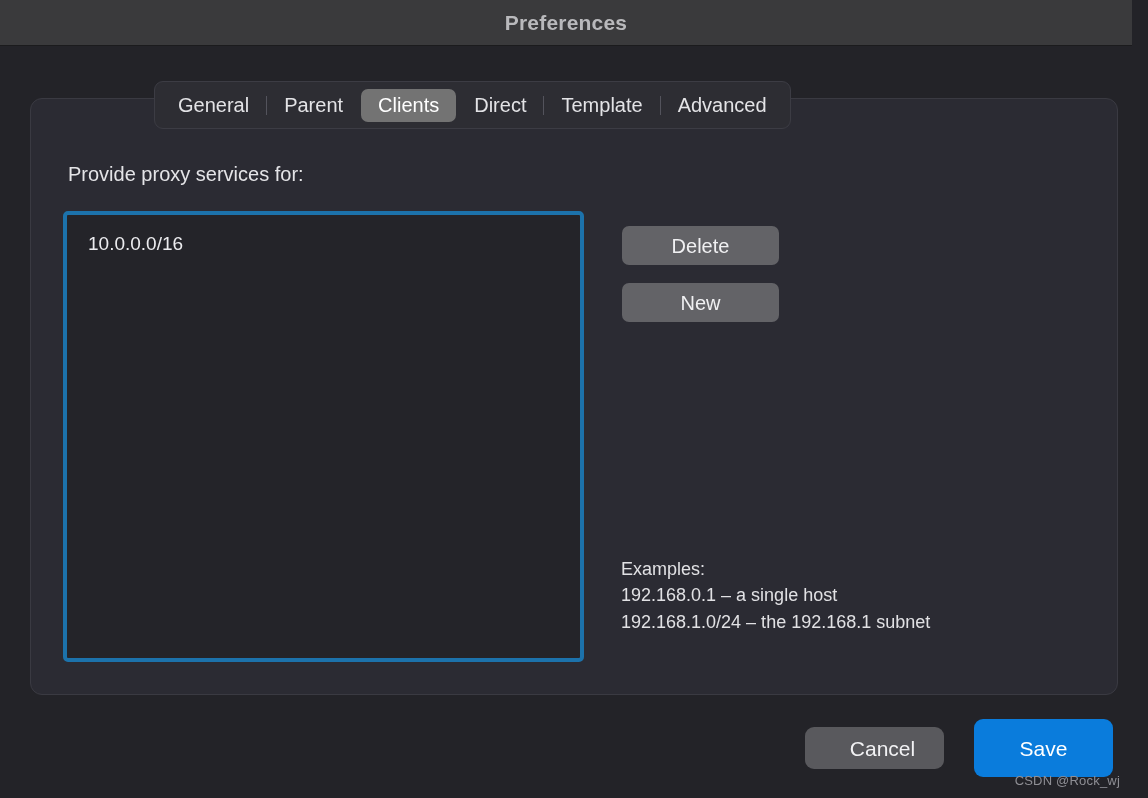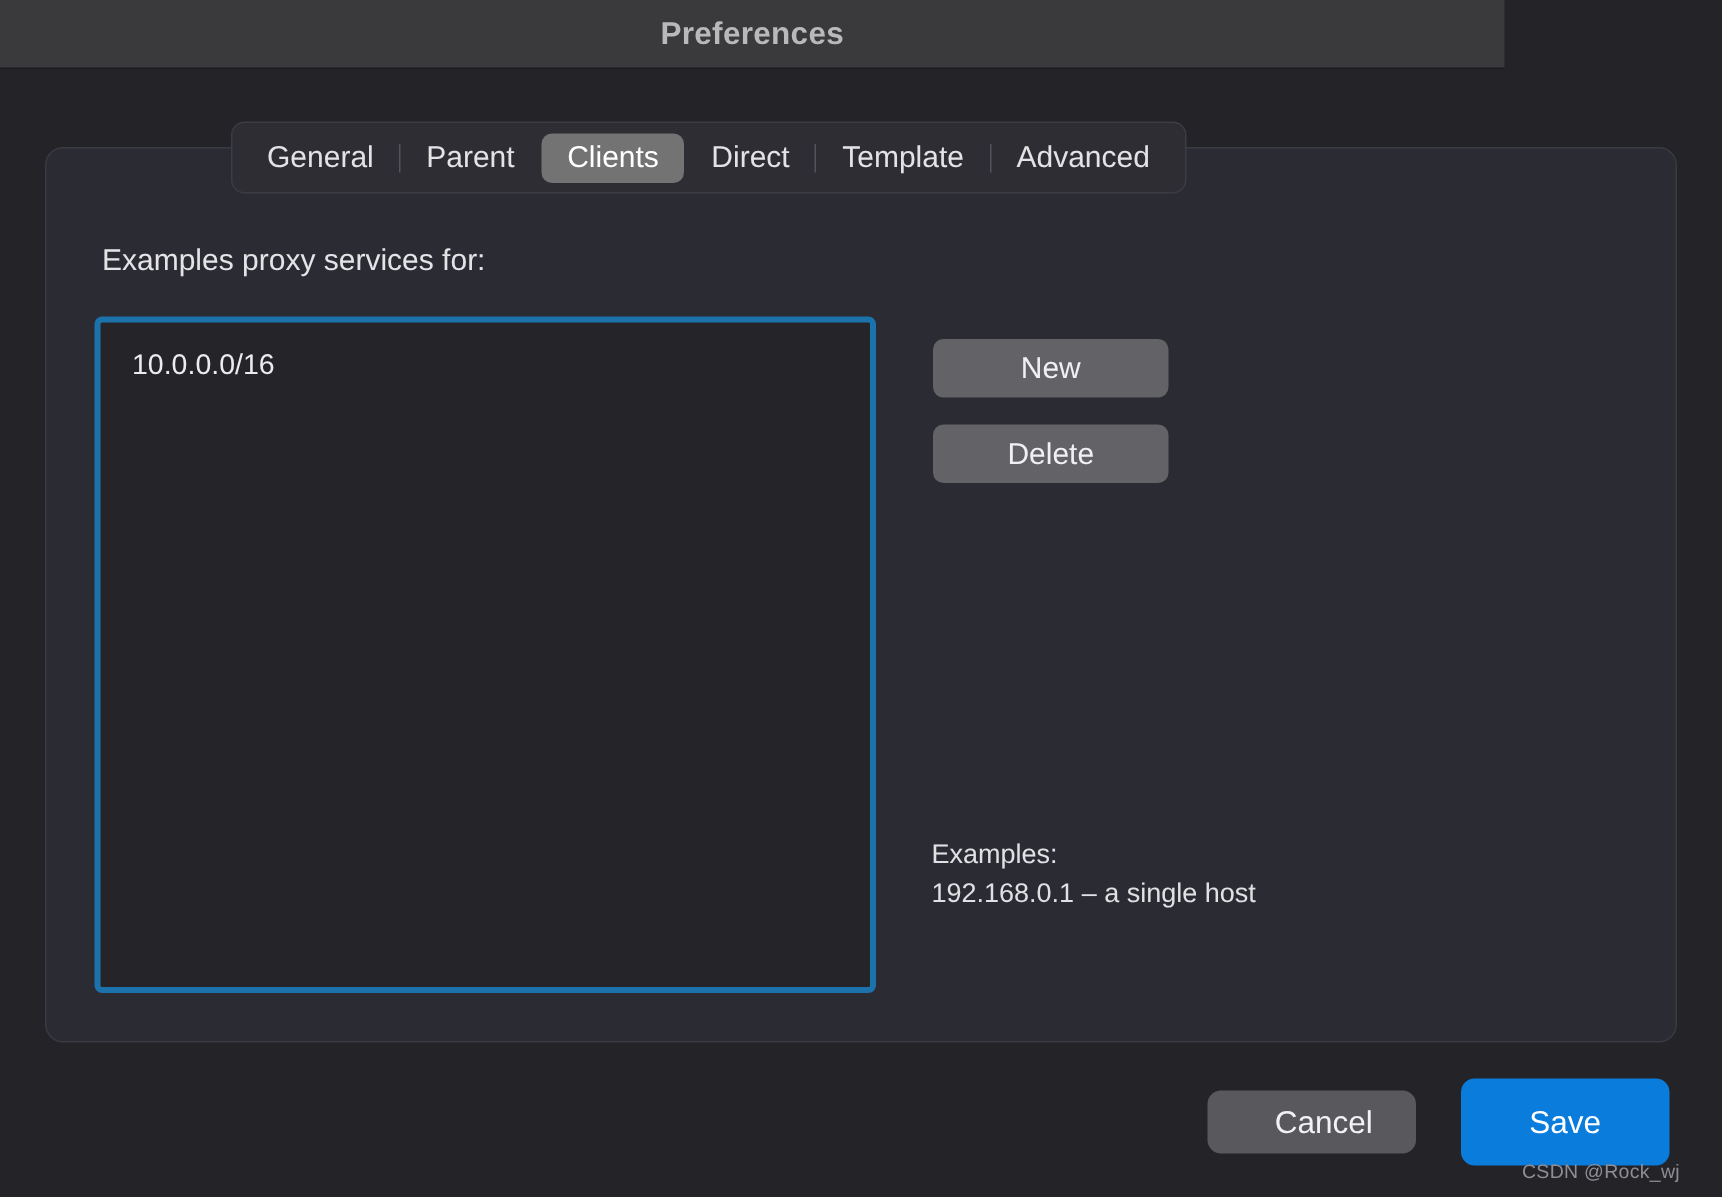--- a/index.html
+++ b/index.html
@@ -16,21 +16,21 @@
     font-family: "Liberation Sans", sans-serif;
     color: #e6e6e8;
     position: relative;
     -webkit-font-smoothing: antialiased;
   }
 
   
   .titlebar {
     position: absolute;
     left: 0; top: 0;
-    width: 1003px;
+    width: 1132px;
     height: 46px;
     background: #3a3a3c;
     border-bottom: 1px solid #1b1b1d;
     display: flex;
     align-items: center;
     justify-content: center;
   }
   .titlebar-text {
     font-size: 21px;
     font-weight: bold;
@@ -221,34 +221,35 @@
   <div class="tab-sep"></div>
   <div class="tab">
     <span>Template</span>
   </div>
   <div class="tab-sep"></div>
   <div class="tab">
     <span>Advanced</span>
   </div>
 </div>
 
-<div class="section-label">Examples proxy services for:</div>
+<div class="section-label">Provide proxy services for:</div>
 
 <div class="listbox">
   <div class="list-item">10.0.0.0/16</div>
 </div>
 
 <div class="side-buttons">
+  <button class="btn">Delete</button>
   <button class="btn">New</button>
-  <button class="btn">Delete</button>
 </div>
 
 <div class="examples">
   <div>Examples:</div>
   <div>192.168.0.1 – a single host</div>
+  <div>192.168.1.0/24 – the 192.168.1 subnet</div>
 </div>
 
 <div class="footer">
   <button class="btn-cancel">Cancel</button>
   <button class="btn-save">Save</button>
 </div>
 
 <div class="watermark">CSDN @Rock_wj</div>
 
 </body></html>

